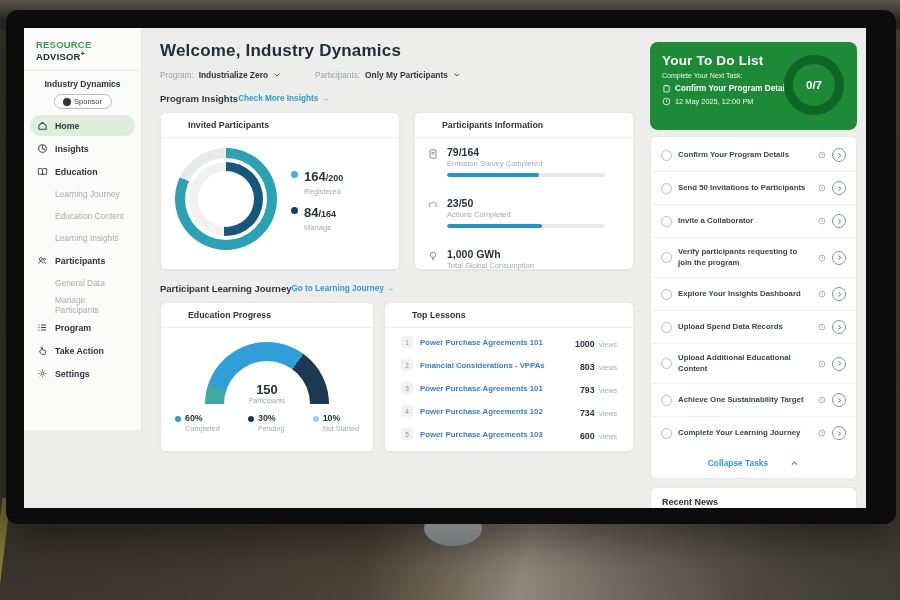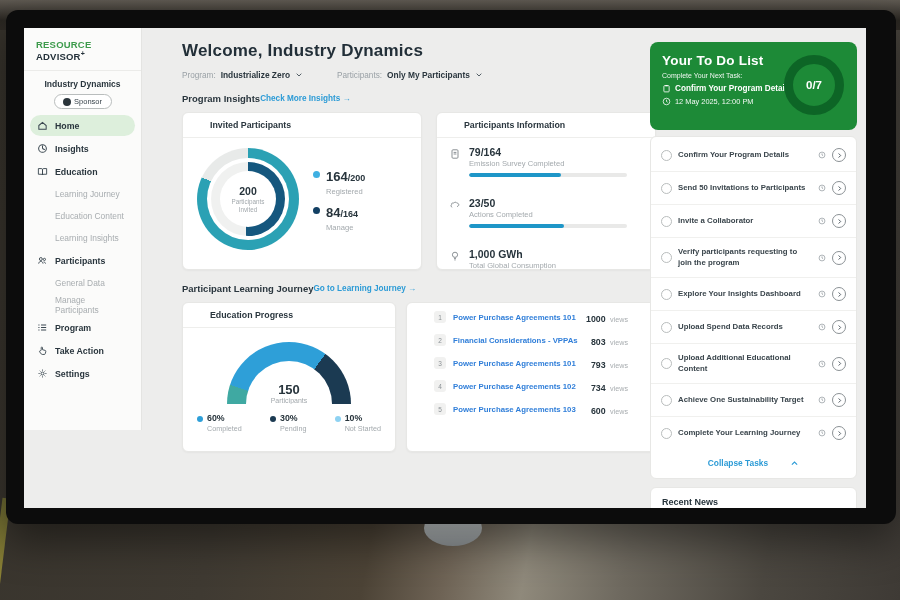--- a/index.html
+++ b/index.html
@@ -24,21 +24,21 @@
   .sponsor{margin:5px auto 4px;width:58px;height:15px;border:1px solid #b9bdbd;border-radius:9px;display:flex;align-items:center;justify-content:center;gap:3px;background:#fff}
   .sponsor .sdot{width:8px;height:8px;border-radius:50%;background:#2b353b;display:inline-block}
   .sponsor span{font-size:7.5px;color:#3a454c}
   .sb-list{margin-top:6px}
   .sb-item{display:flex;align-items:center;gap:7px;height:21px;margin:2px 6px;padding:0 7px;border-radius:11px;
     font-size:8.8px;font-weight:bold;color:#2a363e;cursor:pointer}
   .sb-item.active{background:#ddefdc}
   .sb-item svg{flex:0 0 auto}
   .sb-sub{height:20px;margin:2px 6px;padding:0 7px 0 25px;display:flex;align-items:center;font-size:8.4px;color:#a8adb0;cursor:pointer}
   
-  .main{position:absolute;left:130px;top:0;width:502px;height:480px;padding:13px 0 0 28px}
+  .main{position:absolute;left:108px;top:0;width:502px;height:480px;padding:13px 0 0 28px}
   .welcome{font-size:17px;font-weight:bold;color:#222f38;letter-spacing:.2px}
   .filters{display:flex;align-items:center;gap:34px;margin-top:9px}
   .filter{display:flex;align-items:center;gap:5px;cursor:pointer}
   .f-label{font-size:8.2px;color:#9aa1a6}
   .f-value{font-size:8.4px;font-weight:bold;color:#2a363e}
   .chev{width:8px;height:8px}
   .sect{display:flex;justify-content:flex-start;align-items:center;margin:13px 0 8px}
   .sect h2{font-size:9.5px;font-weight:bold;color:#2a363e}
   .sect .slink{font-size:8.2px;font-weight:bold;color:#2c9bd6;cursor:pointer}
   .cards{display:flex;gap:14px}
@@ -77,21 +77,21 @@
   .g-center{position:absolute;bottom:0;width:100%;text-align:center}
   .g-center .gv{font-size:13px;font-weight:bold;color:#27343c;line-height:1.1}
   .g-center .gl{font-size:7px;color:#a3a9ad}
   .g-legend{display:flex;justify-content:space-between;padding:10px 14px 0}
   .gl-item{display:flex;gap:4px;align-items:flex-start}
   .gl-item .dot{margin-top:2px;width:6px;height:6px}
   .gl-pct{font-size:8.8px;font-weight:bold;color:#27343c;line-height:1.1}
   .gl-cap{font-size:7.2px;color:#a3a9ad}
   
   .c-lessons{width:250px;height:150px}
-  .lesson{display:flex;align-items:center;gap:7px;padding:5px 27px 0}
+  .lesson{display:flex;align-items:center;gap:7px;padding:5px 16px 0}
   .l-rank{width:12px;height:12px;border-radius:3px;background:#f1f1f0;color:#8b9195;font-size:6.5px;display:flex;align-items:center;justify-content:center;flex:0 0 auto}
   .l-title{flex:1;font-size:7.8px;font-weight:bold;color:#2f7ed9;cursor:pointer}
   .l-views b{font-size:8.8px;color:#27343c}
   .l-views span{font-size:7.2px;color:#a8adb0}
   
   .right{position:absolute;left:626px;top:14px;width:207px}
   .todo-hero{position:relative;background:#1d8a37;border-radius:8px;height:88px;padding:11px 12px;color:#fff}
   .th-title{font-size:13.5px;font-weight:bold;letter-spacing:.2px}
   .th-sub{font-size:7px;margin-top:4px;opacity:.92}
   .th-task{display:flex;align-items:center;gap:4px;font-size:8.2px;font-weight:bold;margin-top:5px}
@@ -222,24 +222,20 @@
         </div>
 
         <div class="cards">
 
           <div class="card c-invited">
             <h3>Invited Participants</h3>
             <div class="inv-body">
               <div class="donut">
                 <div class="d-ring1" style="--p: 82;"></div>
                 <div class="d-ring2" style="--p: 51;"></div>
-                <div class="d-center">
-                  <div class="dv">200</div>
-                  <div class="dl">Participants Invited</div>
-                </div>
               </div>
               <div>
                 <div class="lgd-block">
                   <span class="dot" style="background:#3fb0e2"></span>
                   <div>
                     <span class="lgd-main">164</span><span class="lgd-sub">/200</span>
                     <div class="lgd-cap">Registered</div>
                   </div>
                 </div>
                 <div class="lgd-block">
@@ -328,20 +324,21 @@
                 <span class="dot" style="background:#8ed2f2"></span>
                 <div>
                     <div class="gl-pct">10%</div>
                     <div class="gl-cap">Not Started</div>
                   </div>
               </div>
             </div>
           </div>
 
           <div class="card c-lessons">
+            <h3>Top Lessons</h3>
             <div class="lesson">
               <span class="l-rank">1</span>
               <span class="l-title">Power Purchase Agreements 101</span>
               <span class="l-views"><b>1000</b> <span>views</span></span>
             </div>
             <div class="lesson">
               <span class="l-rank">2</span>
               <span class="l-title">Financial Considerations - VPPAs</span>
               <span class="l-views"><b>803</b> <span>views</span></span>
             </div>

